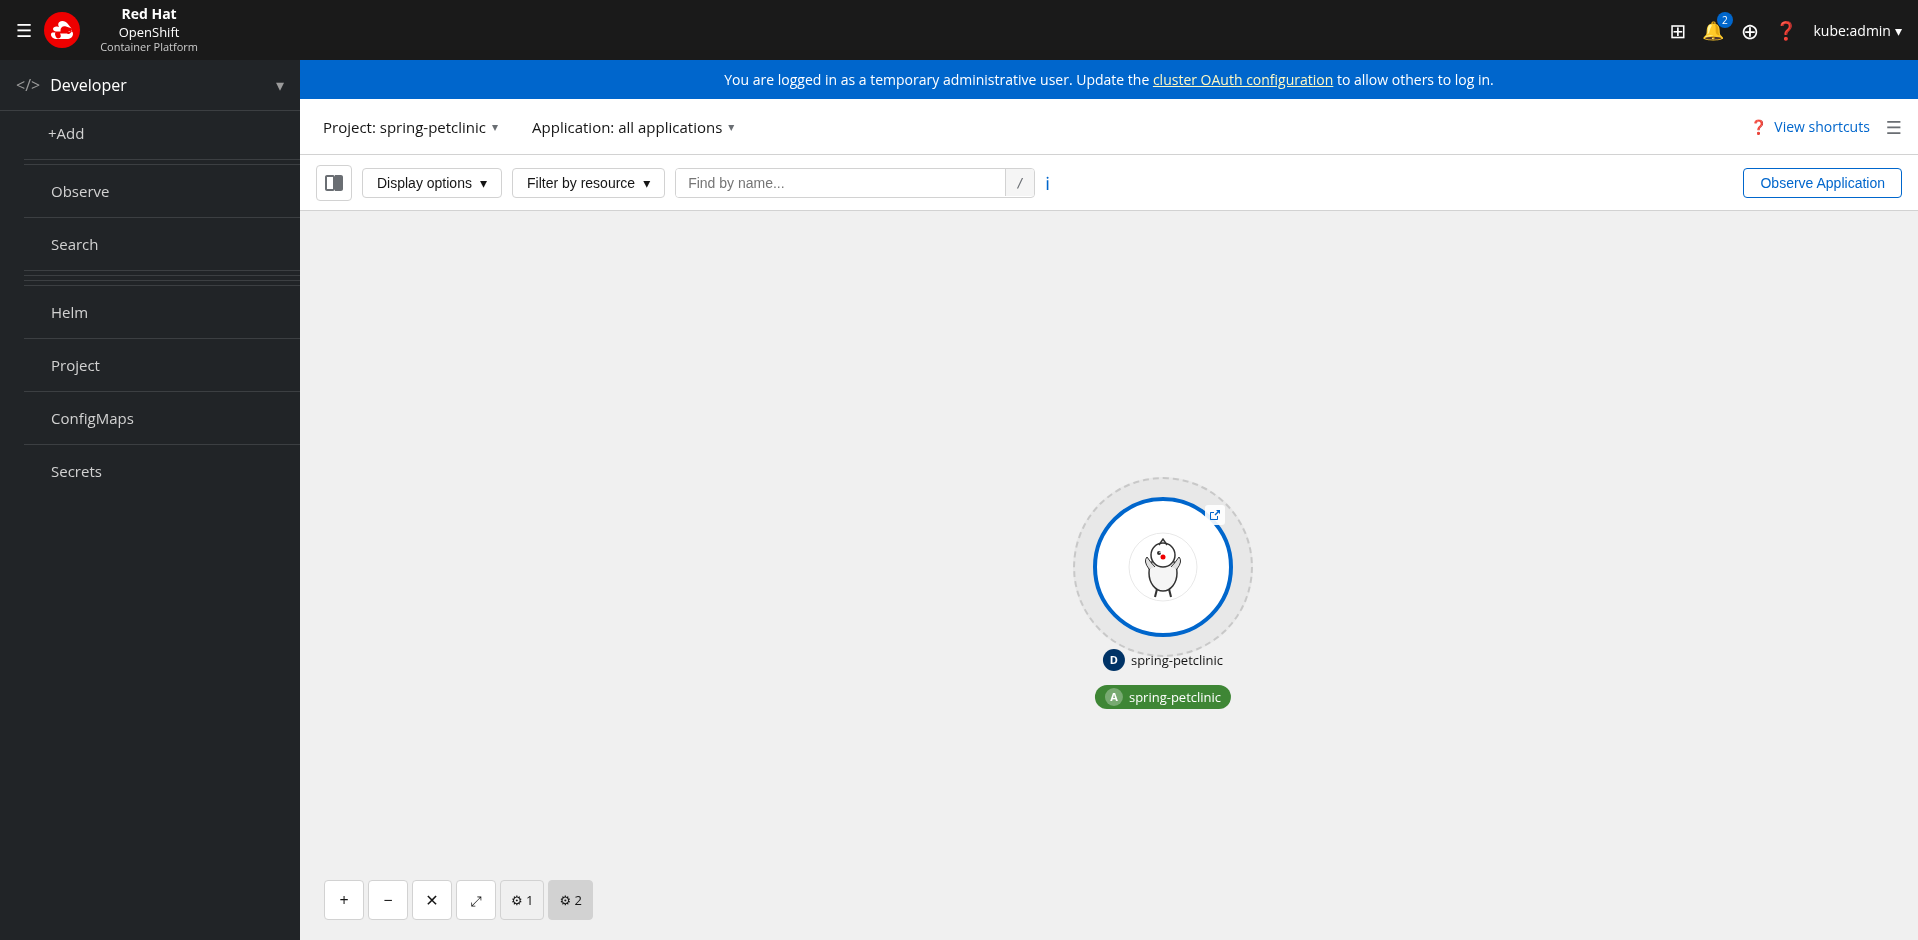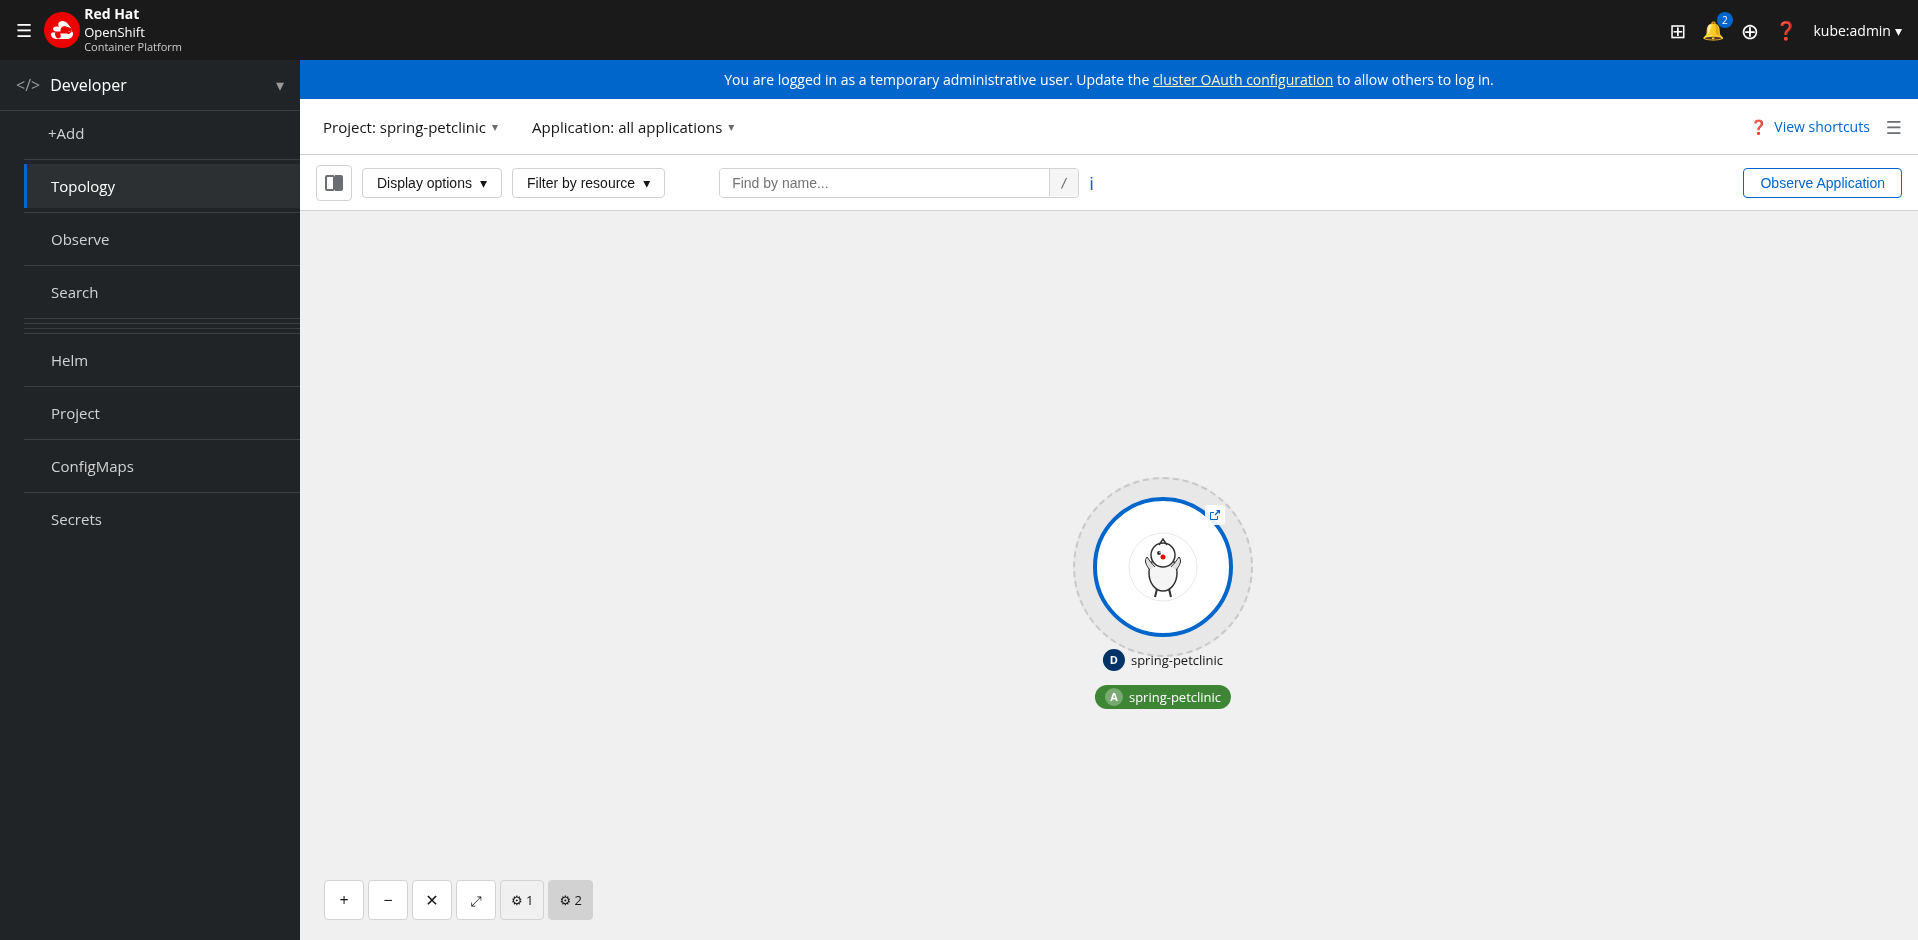--- a/index.html
+++ b/index.html
@@ -10,21 +10,21 @@
       background: #1a1a1a;
       height: 60px;
       display: flex;
       align-items: center;
       padding: 0 16px;
       flex-shrink: 0;
       z-index: 100;
     }
     .top-nav-left { display: flex; align-items: center; gap: 12px; }
     .hamburger-icon { color: #fff; font-size: 18px; cursor: pointer; }
-    .redhat-logo { display: flex; align-items: center; gap: 4px; }
+    .redhat-logo { display: flex; align-items: center; gap: 20px; text-align: center; }
     .redhat-hat {
       width: 36px; height: 36px;
       background: #ee0000;
       border-radius: 50%;
       display: flex; align-items: center; justify-content: center;
       color: white; font-size: 18px; font-weight: bold;
     }
     .redhat-text { color: #fff; font-size: 13px; line-height: 1.3; }
     .redhat-text .line1 { font-weight: bold; font-size: 14px; }
     .redhat-text .line2 { font-size: 13px; }
@@ -166,21 +166,20 @@
       white-space: nowrap;
     }
     .search-box {
       flex: 1;
       max-width: 360px;
       display: flex;
       align-items: flex-start;
       border: 1px solid #d2d2d2;
       border-radius: 4px;
       overflow: hidden;
-      margin-left: 44px;
     }
     .search-input {
       flex: 1;
       border: none;
       outline: none;
       padding: 6px 12px;
       font-size: 14px;
       color: #6a6e73;
     }
     .search-slash {
@@ -416,21 +415,20 @@
 
   <div class="sidebar">
     <div class="perspective-selector">
       <span class="perspective-icon">&lt;/&gt;</span>
       <span class="perspective-label">Developer</span>
       <span class="perspective-arrow">▾</span>
     </div>
     <nav class="sidebar-nav">
       <div class="sidebar-add">+Add</div>
       <div class="sidebar-divider"></div>
-      <div class="sidebar-item active">Topology</div>
       <div class="sidebar-divider"></div>
       <div class="sidebar-item">Observe</div>
       <div class="sidebar-divider"></div>
       <div class="sidebar-item">Search</div>
       <div class="sidebar-divider"></div>
       <div class="sidebar-divider"></div>
       <div class="sidebar-divider"></div>
       <div class="sidebar-divider"></div>
       <div class="sidebar-item">Helm</div>
       <div class="sidebar-divider"></div>

